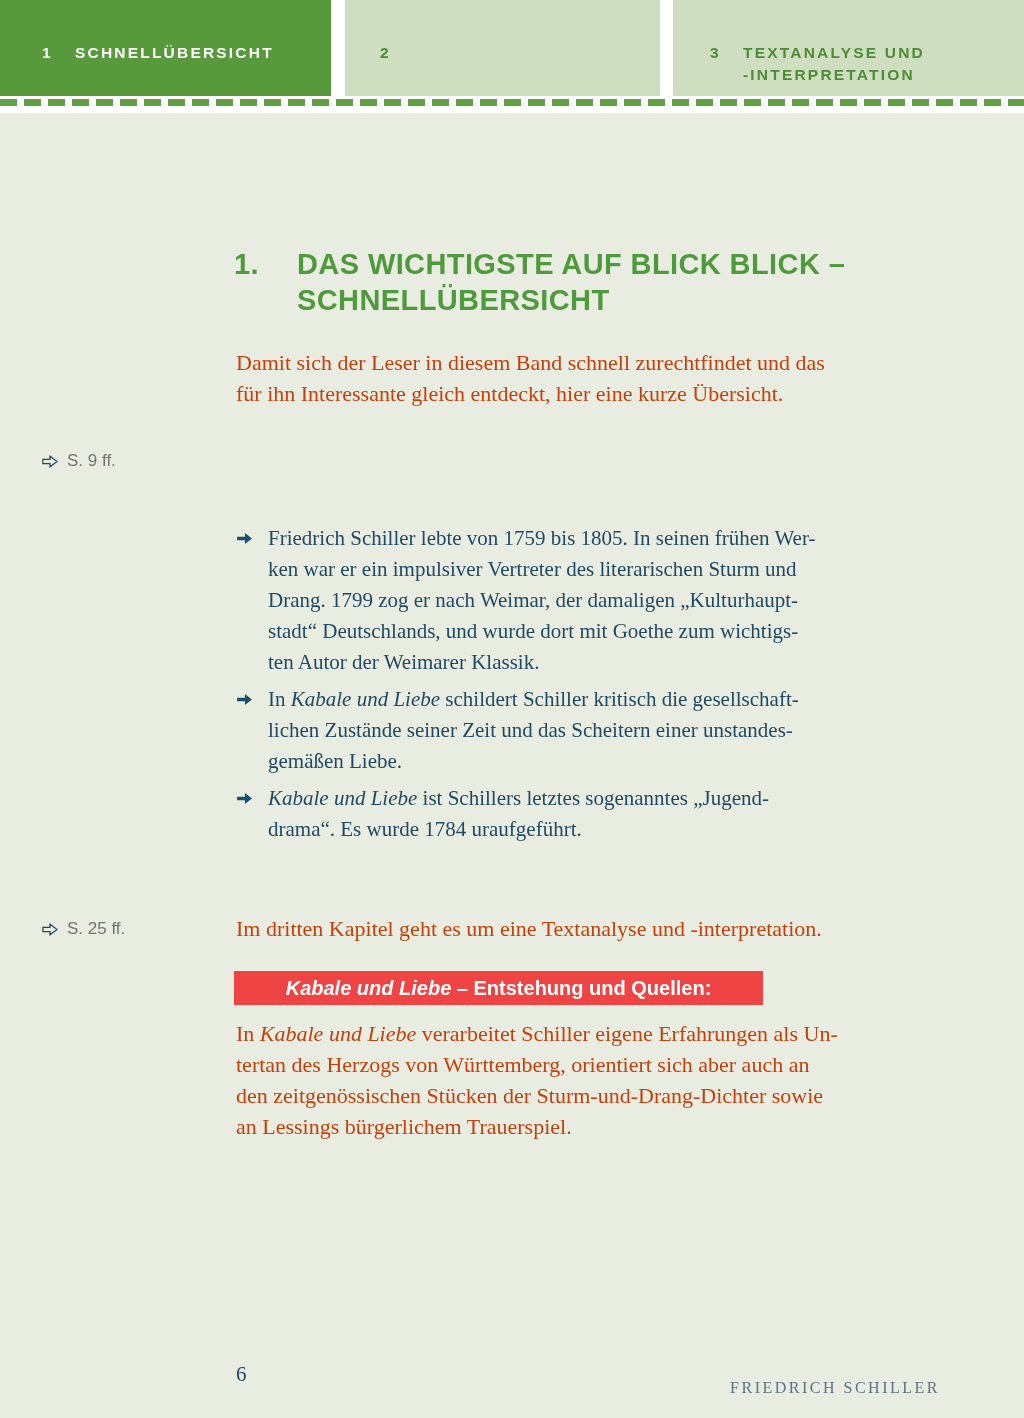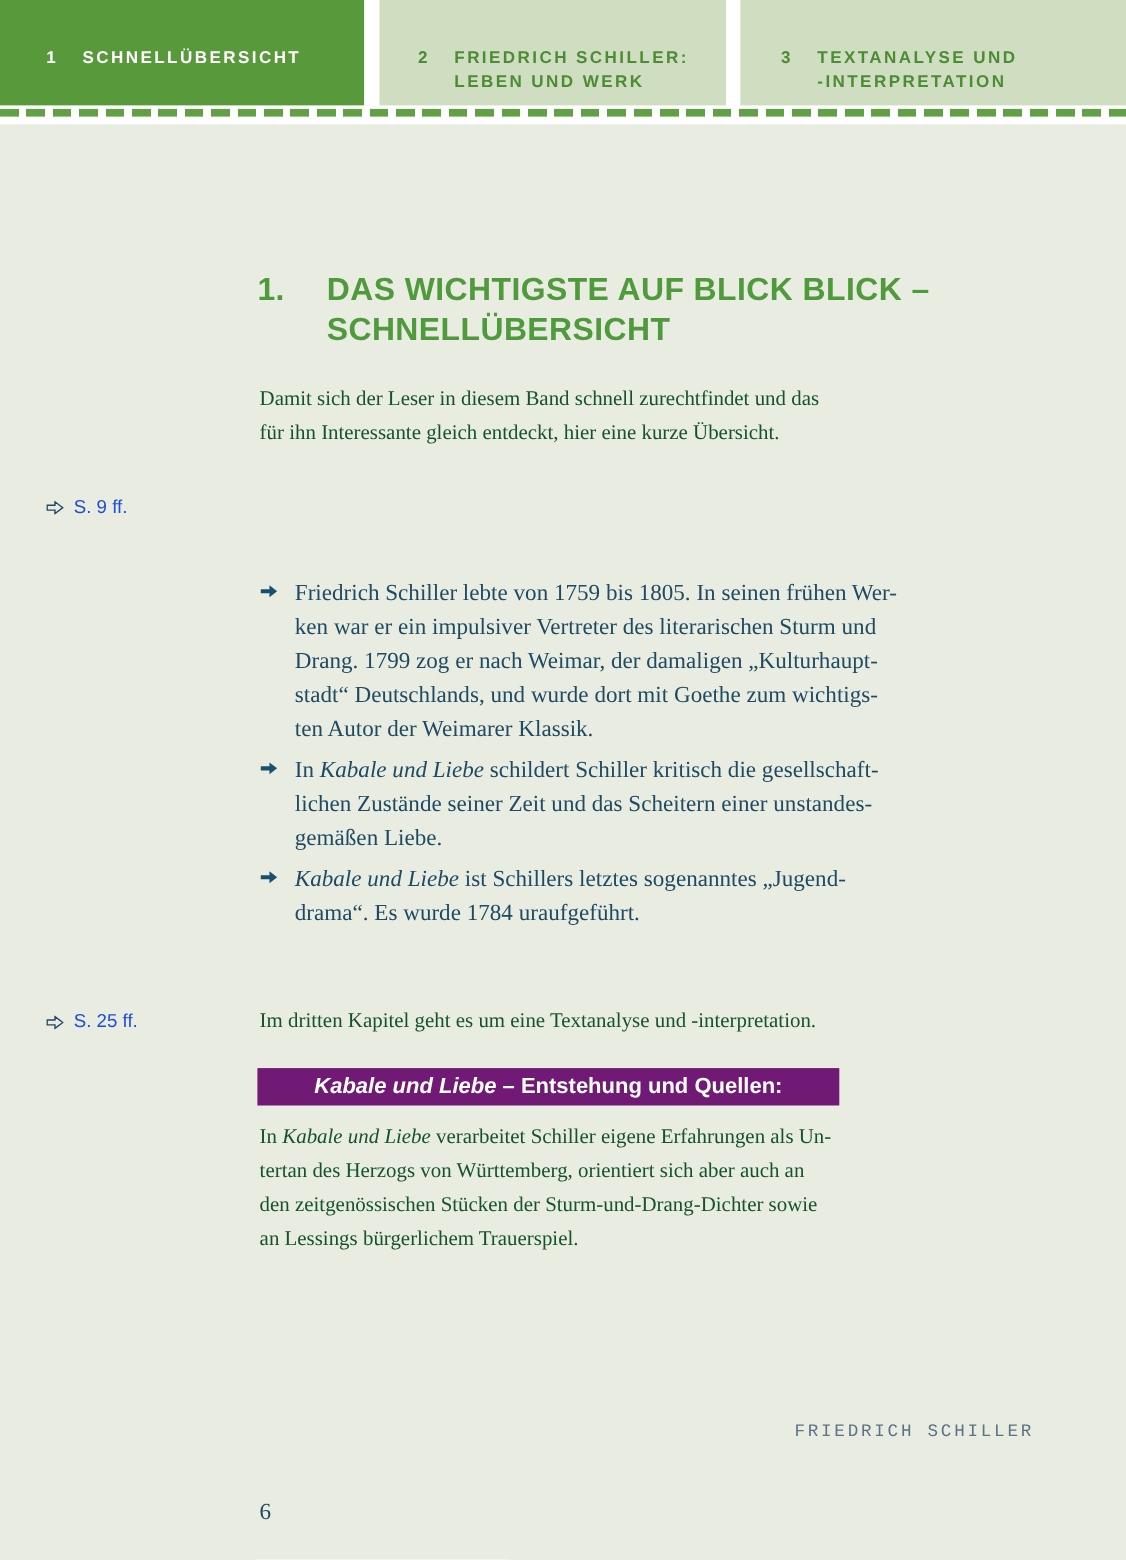--- a/index.html
+++ b/index.html
@@ -32,77 +32,73 @@
   
   .heading{
     position:absolute;left:234px;top:246px;display:flex;
     font-family:"Liberation Sans",sans-serif;font-weight:bold;
     font-size:29px;line-height:36px;color:#4f9a3c;letter-spacing:0.4px;
   }
   .heading-num{width:63px;flex:0 0 63px;}
   
   .para{
     position:absolute;left:236px;
-    font-size:19px;line-height:31px;white-space:pre-line;color:#14532d;
+    font-size:22px;line-height:31px;white-space:pre-line;color:#c2410c;
   }
   .p-intro{top:347px;}
   .p-ch2{top:447px;}
   .p-ch3{top:913px;}
   .p-outro{top:1018px;}
   
   .margin-note{
     position:absolute;left:42px;
-    font-family:"Liberation Sans",sans-serif;font-size:17px;color:#1d4ed8;
+    font-family:"Liberation Sans",sans-serif;font-size:17px;color:#737373;
     display:flex;align-items:center;
   }
   .mn-1{top:451px;}
   .mn-2{top:919px;}
   .margin-note svg{margin-right:9px;}
   
   .bullets{position:absolute;left:236px;top:523px;}
   .bullet{display:flex;margin-bottom:6px;}
   .bullet-icon{width:32px;flex:0 0 32px;padding-top:8px;}
   .bullet-text{font-size:21px;line-height:31px;white-space:pre-line;}
   
   .green-box{
     position:absolute;left:234px;top:971px;width:529px;height:34px;
-    background:#701a75;color:#ffffff;text-align:center;line-height:34px;
+    background:#ef4444;color:#ffffff;text-align:center;line-height:34px;
     font-family:"Liberation Sans",sans-serif;font-weight:bold;font-size:20px;
     white-space:pre-line;
   }
   
   .footer-num{
     position:absolute;left:236px;top:1362px;
     font-size:21px;color:#1f4a63;
   }
   .footer-title{
-    position:absolute;right:84px;top:1292px;
-    font-family:Liberation Mono, monospace;font-size:16px;
+    position:absolute;right:84px;top:1379px;
+    font-family:Liberation Serif, serif;font-size:16px;
     letter-spacing:2.5px;color:#5c7386;
   }
   em{font-style:italic;}
 </style>
 </head>
 <body>
 
 <div class="page">
 
   <div class="tabs-row">
     <div class="tab tab-1">
       <span class="tab-num">1</span>
       <span class="tab-label">
         <span>SCHNELLÜBERSICHT</span>
       </span>
     </div>
     <div class="tab tab-2">
       <span class="tab-num">2</span>
-      <span class="tab-label">
-        <span>FRIEDRICH SCHILLER:</span><br>
-        <span>LEBEN UND WERK</span>
-      </span>
     </div>
     <div class="tab tab-3">
       <span class="tab-num">3</span>
       <span class="tab-label">
         <span>TEXTANALYSE UND</span><br>
         <span>-INTERPRETATION</span>
       </span>
     </div>
   </div>
 

